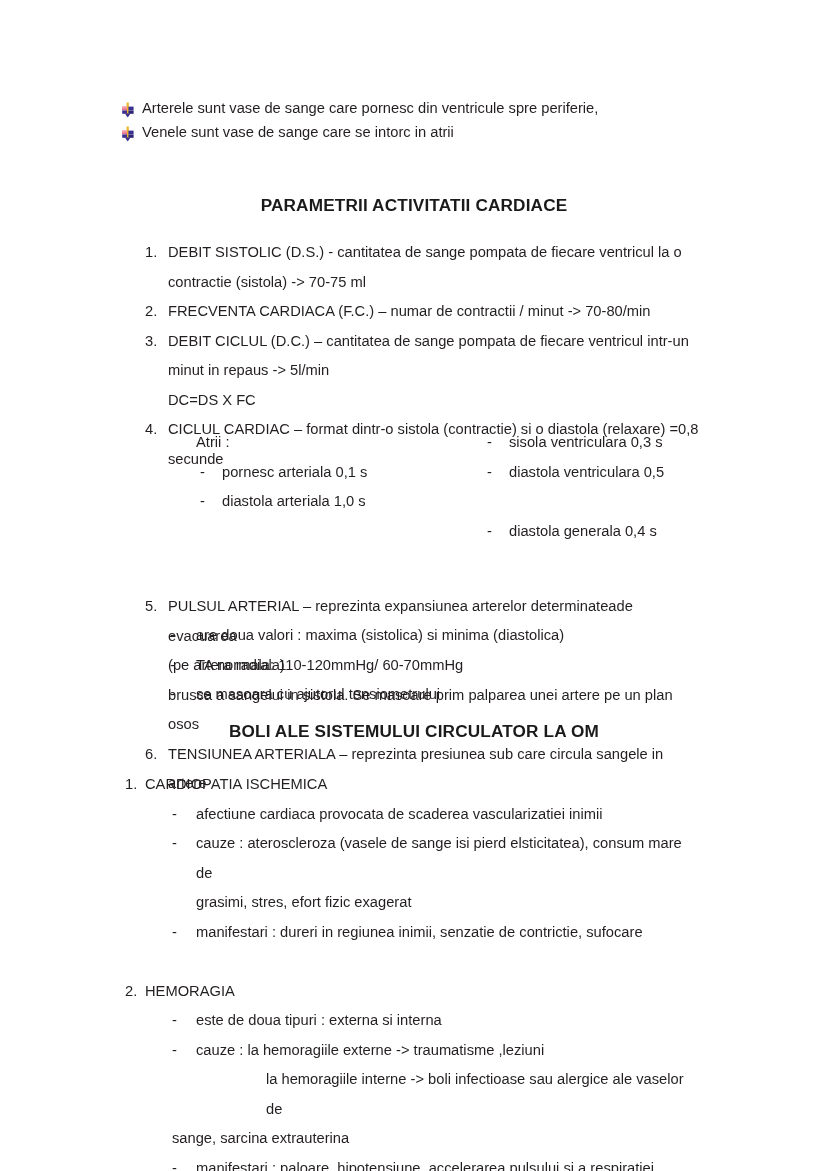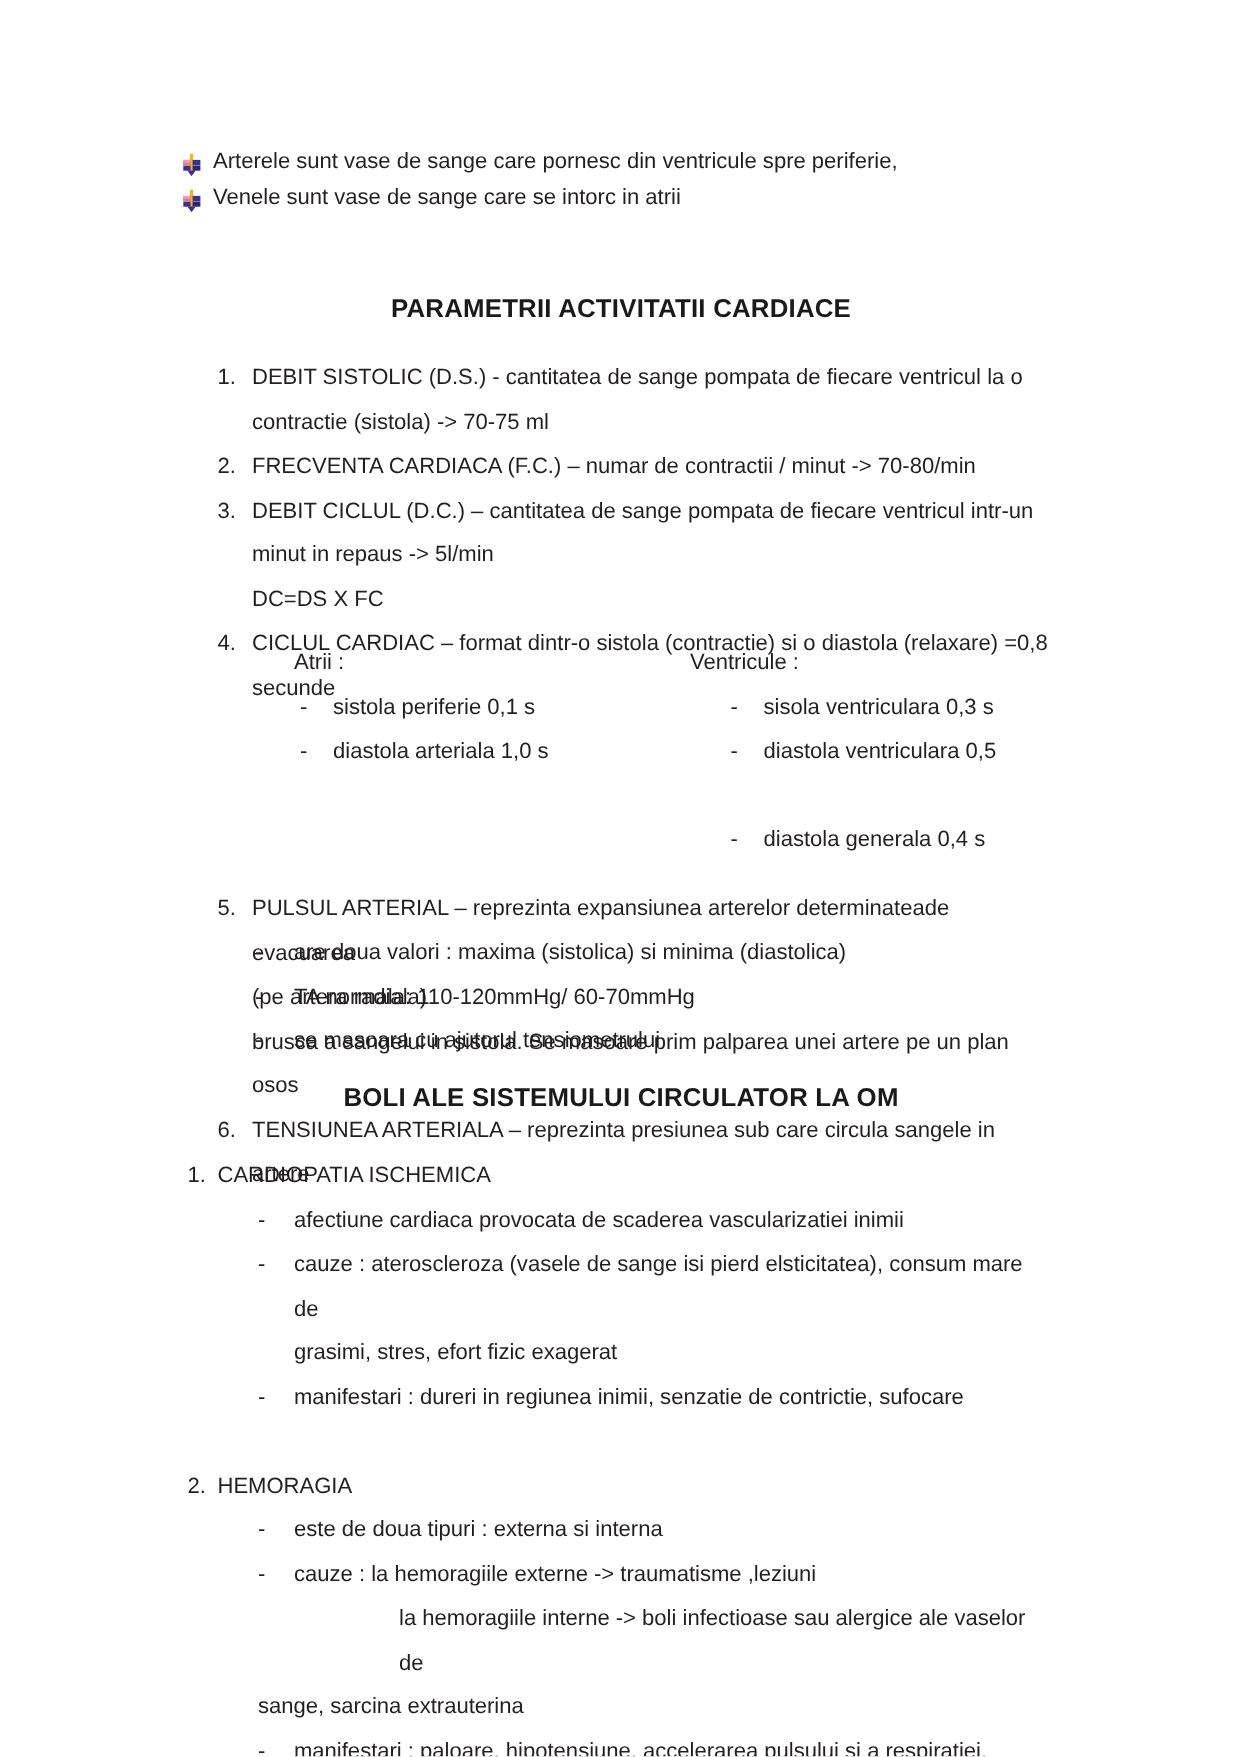--- a/index.html
+++ b/index.html
@@ -246,30 +246,29 @@
     </div>
 
   </div>
 
   <div class="columns">
 
     <div class="col col-left">
       <div class="col-title">Atrii :</div>
       <div class="dash-item">
         <span class="dash-mark">-</span>
-        <span class="dash-text">sistola periferie 0,1 s</span>
+        <span class="dash-text">pornesc arteriala 0,1 s</span>
       </div>
       <div class="dash-item">
         <span class="dash-mark">-</span>
         <span class="dash-text">diastola arteriala 1,0 s</span>
       </div>
     </div>
 
     <div class="col col-right">
-      <div class="col-title">Ventricule :</div>
       <div class="dash-item">
         <span class="dash-mark">-</span>
         <span class="dash-text">sisola ventriculara 0,3 s</span>
       </div>
       <div class="dash-item">
         <span class="dash-mark">-</span>
         <span class="dash-text">diastola ventriculara 0,5</span>
       </div>
       <div class="col-spacer"></div>
       <div class="dash-item">

